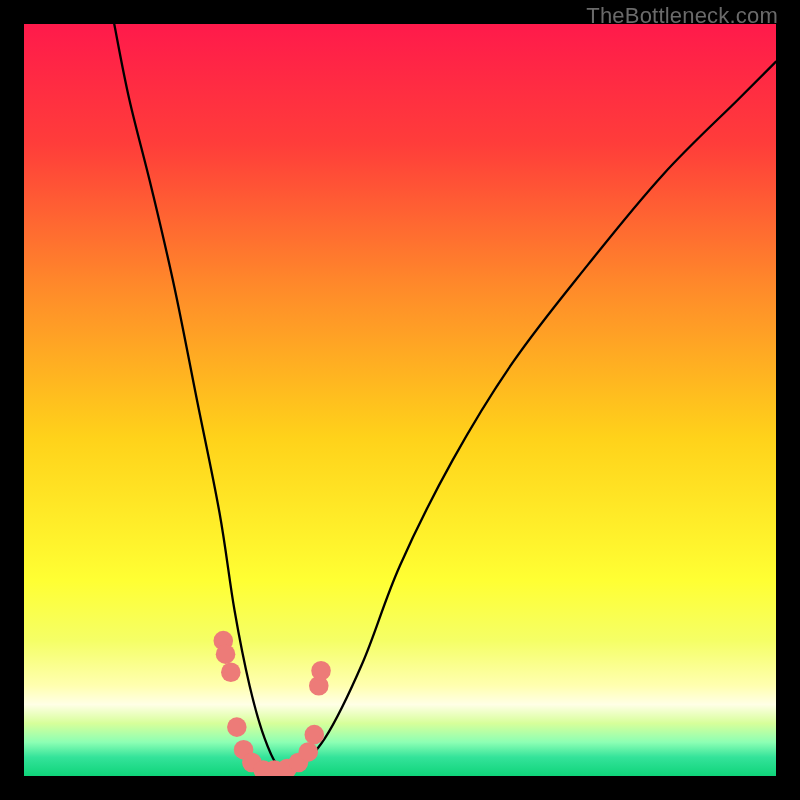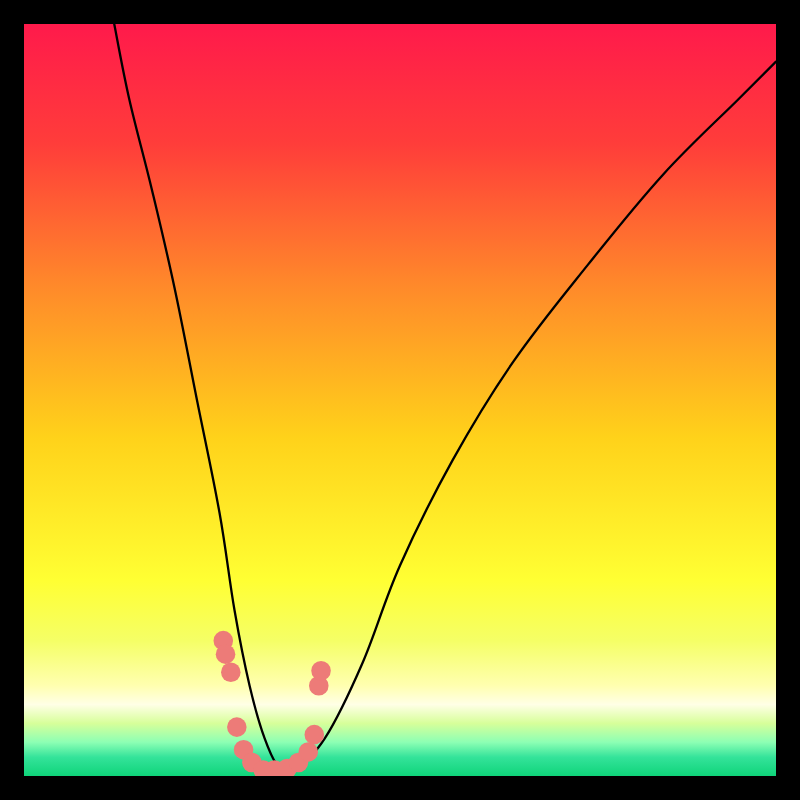--- a/index.html
+++ b/index.html
@@ -33,20 +33,21 @@
     font-weight: 500;
     letter-spacing: 0.2px;
     z-index: 20;
   }
   svg { display: block; }
 </style>
 </head>
 <body>
 
 <div class="frame">
+  <div class="watermark">TheBottleneck.com</div>
   <div class="plot-area">
     <svg id="chart-svg" width="752" height="752" viewBox="0 0 752 752" preserveAspectRatio="none">
       <defs>
         <linearGradient id="bg-grad" x1="0" y1="0" x2="0" y2="1">
             <stop offset="0.00%" stop-color="#ff1a4b"></stop>
             <stop offset="16.00%" stop-color="#ff3d3a"></stop>
             <stop offset="35.00%" stop-color="#ff8a2a"></stop>
             <stop offset="55.00%" stop-color="#ffd21a"></stop>
             <stop offset="74.00%" stop-color="#ffff33"></stop>
             <stop offset="82.00%" stop-color="#f5ff66"></stop>

